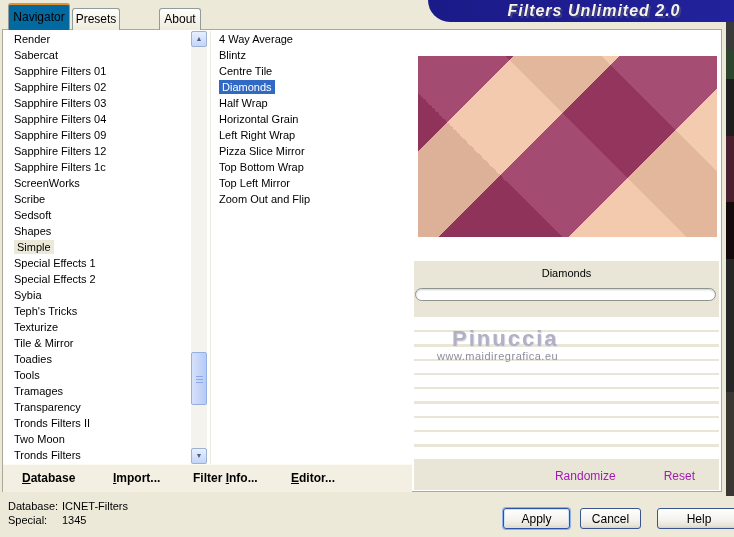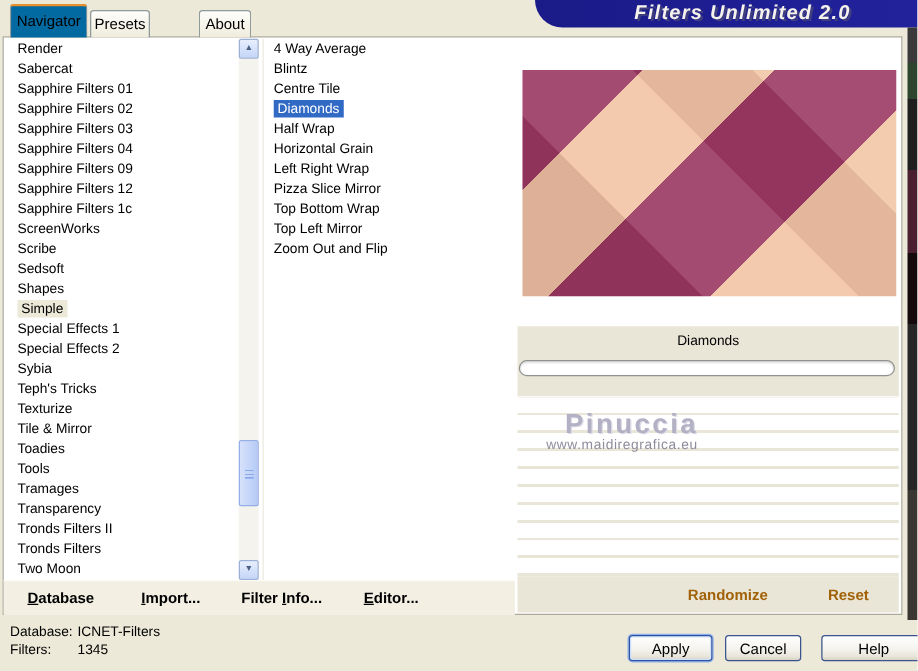--- a/index.html
+++ b/index.html
@@ -102,21 +102,21 @@
     color:#b2b0c4;text-shadow:1px 1px 0 #dddbe6;
   }
   .watermark-url{
     position:absolute;left:437px;top:350px;z-index:4;
     font-size:11px;color:#8e8c9c;letter-spacing:0.5px;
   }
   .footer-bar{
     position:absolute;left:414px;top:461px;width:305px;height:29px;z-index:3;
     background:#e9e5d7;display:flex;align-items:center;justify-content:flex-end;
   }
-  .footer-btn{font-size:12px;font-weight:bold;color:#a16207;cursor:default;}
+  .footer-btn{font-size:12px;font-weight:normal;color:#a21caf;cursor:default;}
   #randomize-btn{margin-right:48px;}
   #reset-btn{margin-right:24px;}
   
   .menu-bar{
     position:absolute;left:3px;top:464px;width:409px;height:27px;z-index:3;
     background:#f3f0e3;border-top:1px solid #fbfaf3;
     display:flex;align-items:center;
   }
   .menu-item{font-size:12px;font-weight:bold;color:#000;position:absolute;top:6px;}
   
@@ -172,22 +172,22 @@
     <div class="li"><span>Special Effects 2</span></div>
     <div class="li"><span>Sybia</span></div>
     <div class="li"><span>Teph's Tricks</span></div>
     <div class="li"><span>Texturize</span></div>
     <div class="li"><span>Tile &amp; Mirror</span></div>
     <div class="li"><span>Toadies</span></div>
     <div class="li"><span>Tools</span></div>
     <div class="li"><span>Tramages</span></div>
     <div class="li"><span>Transparency</span></div>
     <div class="li"><span>Tronds Filters II</span></div>
+    <div class="li"><span>Two Moon</span></div>
     <div class="li"><span>Tronds Filters</span></div>
-    <div class="li"><span>Two Moon</span></div>
   </div>
 
 <div class="scrollbar">
   <div class="sb-btn sb-up">▲</div>
   <div class="sb-thumb"></div>
   <div class="sb-btn sb-down">▼</div>
 </div>
 
 <div class="sep-line"></div>
 
@@ -227,21 +227,21 @@
     <span class="menu-item" style="left: 110px;"><u>I</u>mport...</span>
     <span class="menu-item" style="left: 190px;">Filter <u>I</u>nfo...</span>
     <span class="menu-item" style="left: 288px;"><u>E</u>ditor...</span>
   </div>
 
 <div class="status" style="top:500px;">
   <span>Database:</span>
   <span class="val">ICNET-Filters</span>
 </div>
 <div class="status" style="top:514px;">
-  <span>Filters:</span>
+  <span>Special:</span>
   <span class="val">1345</span>
 </div>
 
 <button class="xp-btn" id="apply-btn">Apply</button>
 <button class="xp-btn" id="cancel-btn">Cancel</button>
 <button class="xp-btn" id="help-btn">Help</button>
 
 <div class="edge-strip"></div>
 
 </body></html>

